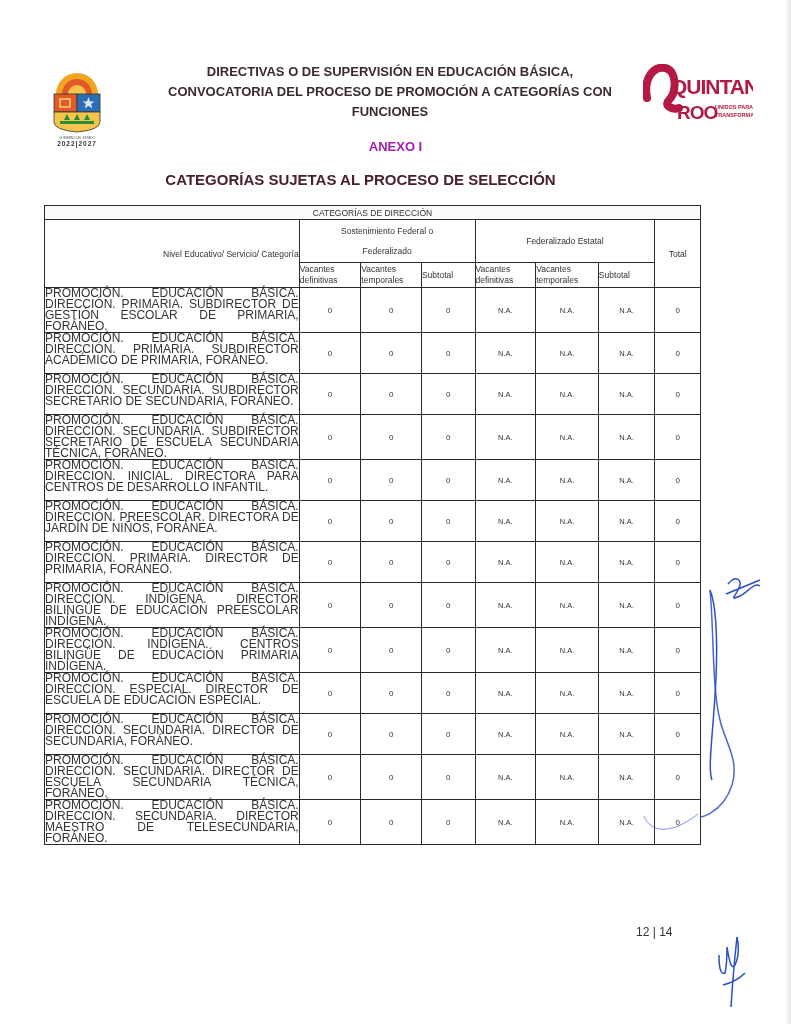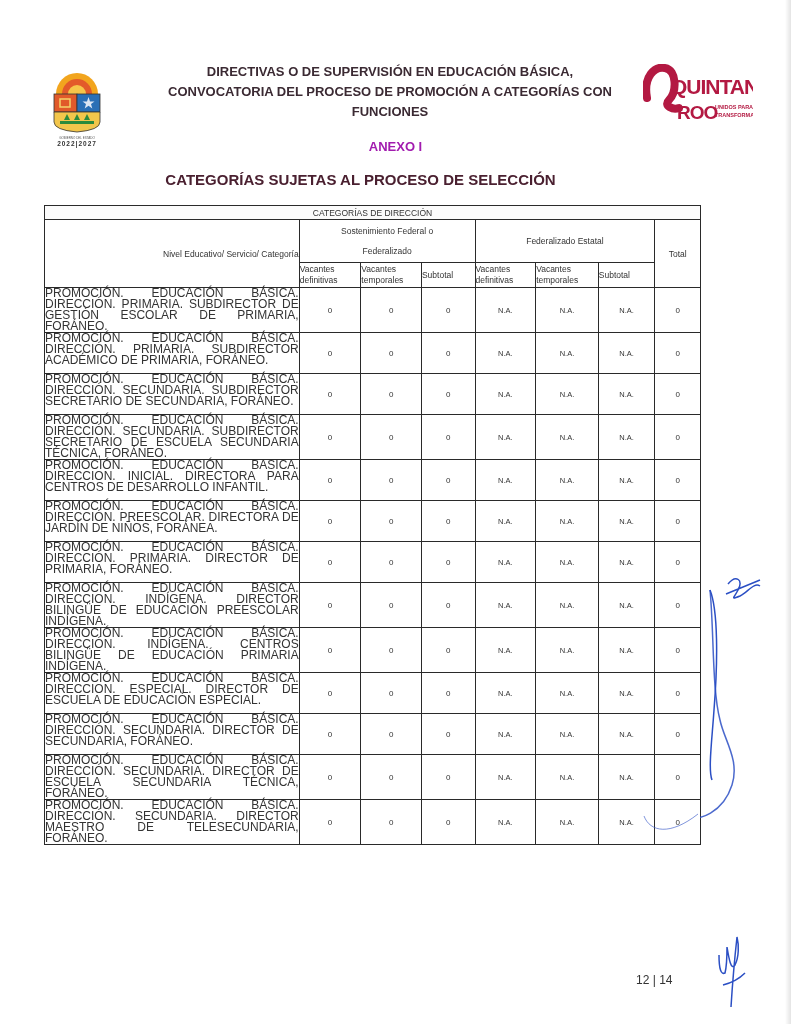--- a/index.html
+++ b/index.html
@@ -21,21 +21,21 @@
       table-layout: fixed; font-size: 8px; color: #333; padding-left: 16px;
     }
     table.main td, table.main th { border: 1.5px solid #2a2a2a; padding: 0; }
     th.cat-head { height: 13px; font-size: 8.5px; font-weight: normal; text-align: center; background: #fbfbfb; }
     th.hdr { font-weight: normal; font-size: 8.5px; text-align: center; }
     th.hdr-left { text-align: right; padding-left: 12px; font-weight: normal; font-size: 8.5px; }
     th.sub { text-align: left; font-size: 8.5px; font-weight: normal; line-height: 11px; padding: 1px 1px; height: 24px; }
     td.desc { text-align: justify; text-align-last: left; padding: 3px 2px 0 2px; vertical-align: top; font-size: 12px; line-height: 11px; height: 40px; }
     td.val { text-align: center; vertical-align: middle; font-size: 8px; }
     td.na { font-size: 7.5px; }
-    .page-num { position: absolute; left: 636px; top: 925px; font-size: 12px; color: #333; margin-top: 48px; }
+    .page-num { position: absolute; left: 636px; top: 925px; font-size: 12px; color: #333; }
     .sig { position: absolute; }
   </style>
 </head>
 <body>
 
 <div class="right-edge"></div>
 
 <svg class="logo-left" viewBox="0 0 66 80">
   <g>
     <path d="M12 26 A21 21 0 0 1 54 26 Z" fill="#f2a51e"></path>

